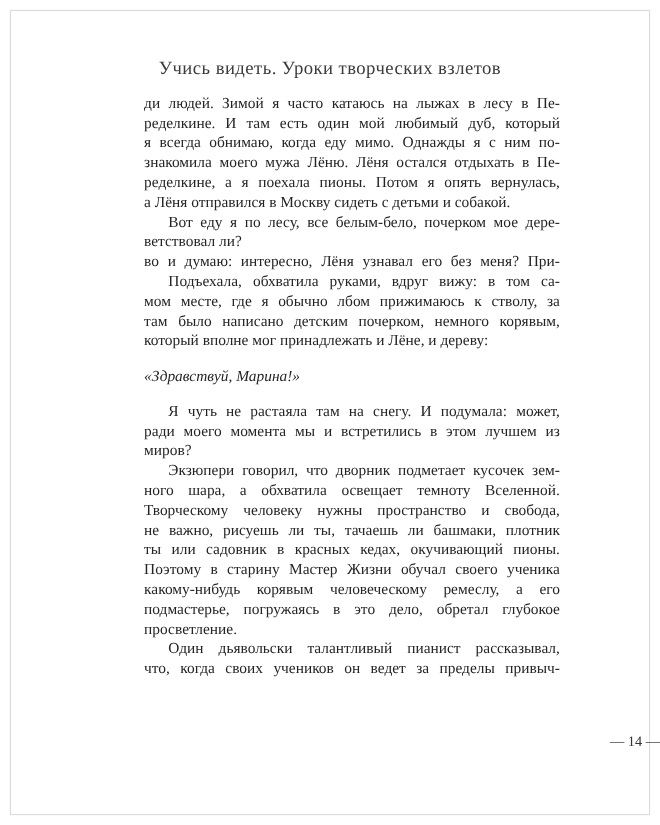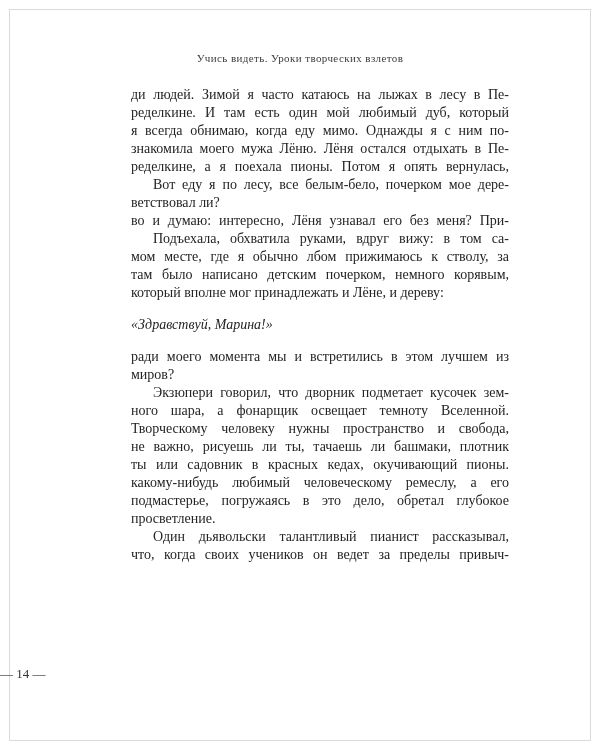--- a/index.html
+++ b/index.html
@@ -24,21 +24,21 @@
     bottom: 9px;
     border: 1px solid #dadada;
     pointer-events: none;
   }
   .running-header {
     position: absolute;
     top: 52px;
     left: 0;
     width: 100%;
     text-align: center;
-    font-size: 11px;
+    font-size: 17px;
     letter-spacing: 0.4px;
     color: #3c3c3c;
   }
   .body {
     position: absolute;
     top: 86px;
     left: 115px;
     width: 378px;
     font-size: 14px;
     line-height: 18px;
@@ -57,70 +57,73 @@
   }
   .quote {
     font-style: italic;
     margin: 14px 0 14px 0;
   }
   .footer {
     position: absolute;
     top: 666px;
     left: 0;
     width: 100%;
-    text-align: left;
+    text-align: right;
     font-size: 13px;
     color: #333333;
   }
 </style>
 </head>
 <body>
 
 <div class="page">
   <div class="frame"></div>
 
   <div class="running-header">Учись видеть. Уроки творческих взлетов</div>
 
   <div class="body">
 
     <div class="para">
       <div class="line">ди людей. Зимой я часто катаюсь на лыжах в лесу в Пе-</div>
       <div class="line">ределкине. И там есть один мой любимый дуб, который</div>
       <div class="line">я всегда обнимаю, когда еду мимо. Однажды я с ним по-</div>
       <div class="line">знакомила моего мужа Лёню. Лёня остался отдыхать в Пе-</div>
       <div class="line">ределкине, а я поехала пионы. Потом я опять вернулась,</div>
+      <div class="line end">а Лёня отправился в Москву сидеть с детьми и собакой.</div>
     </div>
 
     <div class="para">
       <div class="line ind">Вот еду я по лесу, все белым-бело, почерком мое дере-</div>
       <div class="line end">ветствовал ли?</div>
       <div class="line">во и думаю: интересно, Лёня узнавал его без меня? При-</div>
     </div>
 
     <div class="para">
       <div class="line ind">Подъехала, обхватила руками, вдруг вижу: в том са-</div>
       <div class="line">мом месте, где я обычно лбом прижимаюсь к стволу, за</div>
       <div class="line">там было написано детским почерком, немного корявым,</div>
       <div class="line end">который вполне мог принадлежать и Лёне, и дереву:</div>
     </div>
 
     <div class="quote">«Здравствуй, Марина!»</div>
 
     <div class="para">
+      <div class="line ind">Я чуть не растаяла там на снегу. И подумала: может,</div>
       <div class="line">ради моего момента мы и встретились в этом лучшем из</div>
       <div class="line end">миров?</div>
     </div>
 
     <div class="para">
       <div class="line ind">Экзюпери говорил, что дворник подметает кусочек зем-</div>
-      <div class="line">ного шара, а фонарщик освещает темноту Вселенной.</div>
+      <div class="line">ного шара, а обхватила освещает темноту Вселенной.</div>
       <div class="line">Творческому человеку нужны пространство и свобода,</div>
       <div class="line">не важно, рисуешь ли ты, тачаешь ли башмаки, плотник</div>
       <div class="line">ты или садовник в красных кедах, окучивающий пионы.</div>
-      <div class="line">какому-нибудь любимый человеческому ремеслу, а его</div>
+      <div class="line">Поэтому в старину Мастер Жизни обучал своего ученика</div>
+      <div class="line">какому-нибудь корявым человеческому ремеслу, а его</div>
       <div class="line">подмастерье, погружаясь в это дело, обретал глубокое</div>
       <div class="line end">просветление.</div>
     </div>
 
     <div class="para">
       <div class="line ind">Один дьявольски талантливый пианист рассказывал,</div>
       <div class="line">что, когда своих учеников он ведет за пределы привыч-</div>
     </div>
 
   </div>

